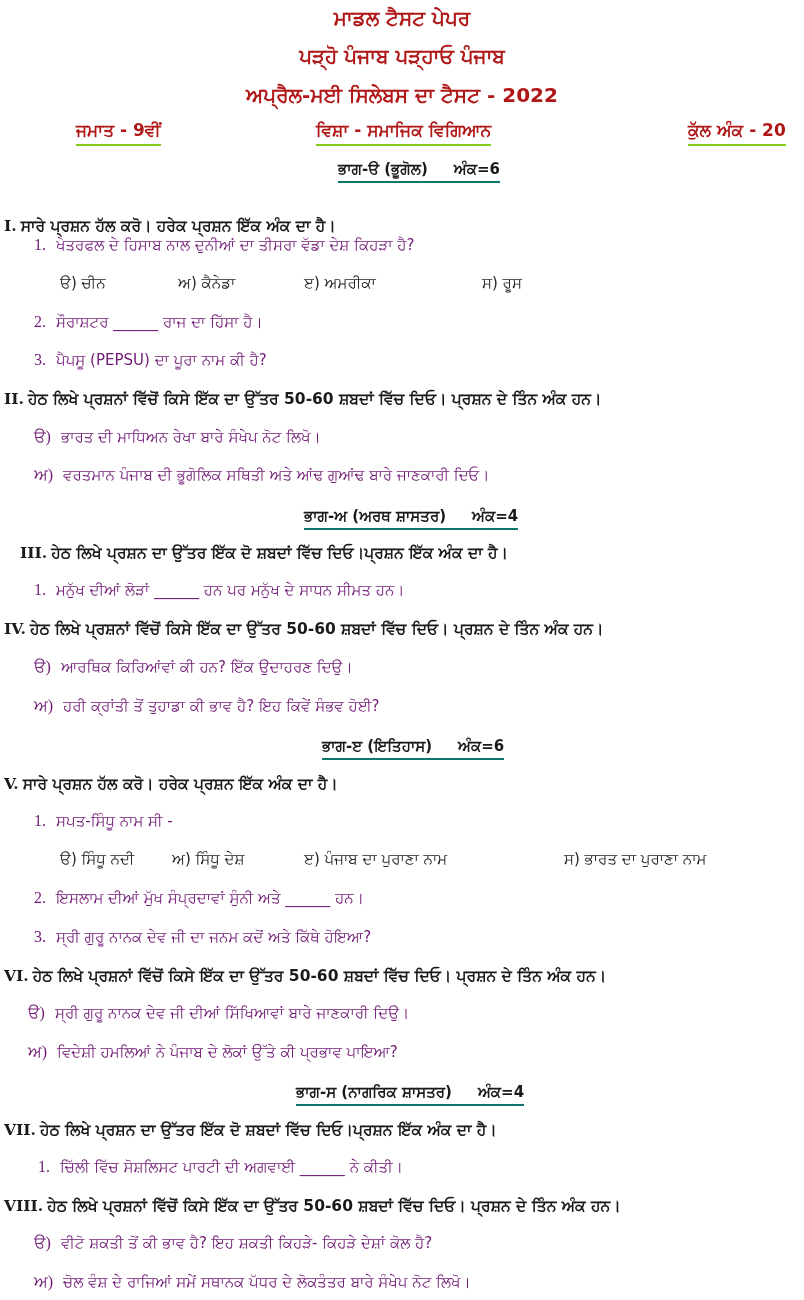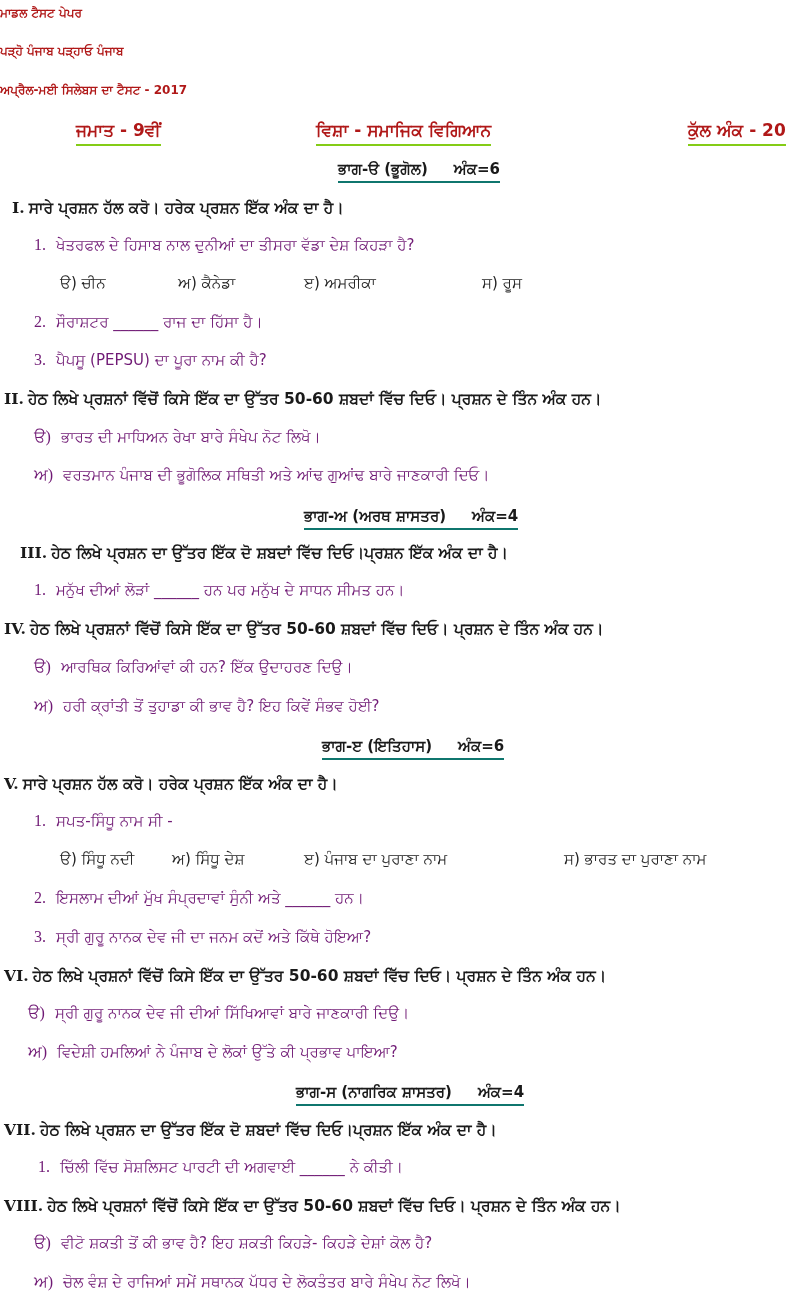--- a/index.html
+++ b/index.html
@@ -2,22 +2,22 @@
 <html><head>
   <meta charset="utf-8">
   <style>
     html, body { margin: 0; padding: 0; background: #ffffff; }
     body {
       width: 804px; height: 1300px; overflow: hidden; position: relative;
       font-family: "DejaVu Sans", "Liberation Sans", sans-serif;
       color: #1a1a1a;
     }
     .hdr {
-      position: absolute; left: 0; width: 804px; 
-      color: #b01818; font-weight: bold; font-size: 12px;
+      position: absolute; left: 0; width: 804px; text-align: center;
+      color: #b01818; font-weight: bold; font-size: 20px;
     }
     .meta {
       position: absolute; color: #b01818; font-weight: bold; font-size: 17px;
       border-bottom: 2px solid #84cc16; padding-bottom: 4px; white-space: nowrap;
     }
     .part {
       position: absolute; font-weight: bold; font-size: 15px; color: #1a1a1a;
       border-bottom: 2px solid #0f766e; padding-bottom: 3px; white-space: nowrap;
     }
     .part .marks { margin-left: 26px; }
@@ -31,28 +31,28 @@
     }
     .item .inum { font-family: "Liberation Serif", "DejaVu Serif", serif; font-size: 16px; margin-right: 10px; }
     .opts { position: absolute; font-size: 15px; white-space: nowrap; color: #222; }
     .opts span { position: absolute; white-space: nowrap; text-align: center; }
   </style>
 </head>
 <body>
 
 <div class="hdr" style="top:6px;">ਮਾਡਲ ਟੈਸਟ ਪੇਪਰ</div>
 <div class="hdr" style="top:44px;">ਪੜ੍ਹੋ ਪੰਜਾਬ ਪੜ੍ਹਾਓ ਪੰਜਾਬ</div>
-<div class="hdr" style="top:83px;">ਅਪ੍ਰੈਲ-ਮਈ ਸਿਲੇਬਸ ਦਾ ਟੈਸਟ - 2017</div>
+<div class="hdr" style="top:83px;">ਅਪ੍ਰੈਲ-ਮਈ ਸਿਲੇਬਸ ਦਾ ਟੈਸਟ - 2022</div>
 <div class="meta" style="top:120px; left:76px;">ਜਮਾਤ - 9ਵੀਂ</div>
 <div class="meta" style="top:120px; left:316px;">ਵਿਸ਼ਾ - ਸਮਾਜਿਕ ਵਿਗਿਆਨ</div>
 <div class="meta" style="top:120px; left:688px;">ਕੁੱਲ ਅੰਕ - 20</div>
 
 <div class="part" style="top:160px; left:338px;"><span>ਭਾਗ-ੳ (ਭੂਗੋਲ)</span><span class="marks">ਅੰਕ=6</span></div>
 
-<div class="q" style="top:198px;margin-left:8px;"><span class="num">I.</span><span>ਸਾਰੇ ਪ੍ਰਸ਼ਨ ਹੱਲ ਕਰੋ। ਹਰੇਕ ਪ੍ਰਸ਼ਨ ਇੱਕ ਅੰਕ ਦਾ ਹੈ।</span></div>
+<div class="q" style="top:216px;"><span class="num">I.</span><span>ਸਾਰੇ ਪ੍ਰਸ਼ਨ ਹੱਲ ਕਰੋ। ਹਰੇਕ ਪ੍ਰਸ਼ਨ ਇੱਕ ਅੰਕ ਦਾ ਹੈ।</span></div>
 <div class="item" style="top:236px; left:34px;"><span class="inum">1.</span><span>ਖੇਤਰਫਲ ਦੇ ਹਿਸਾਬ ਨਾਲ ਦੁਨੀਆਂ ਦਾ ਤੀਸਰਾ ਵੱਡਾ ਦੇਸ਼ ਕਿਹੜਾ ਹੈ?</span></div>
 <div class="opts" style="top:274px; left:60px;">
   <span style="left:0;">ੳ) ਚੀਨ</span>
   <span style="left:118px;">ਅ) ਕੈਨੇਡਾ</span>
   <span style="left:244px;">ੲ) ਅਮਰੀਕਾ</span>
   <span style="left:422px;">ਸ) ਰੂਸ</span>
 </div>
 <div class="item" style="top:313px; left:34px;"><span class="inum">2.</span><span>ਸੌਰਾਸ਼ਟਰ ______ ਰਾਜ ਦਾ ਹਿੱਸਾ ਹੈ।</span></div>
 <div class="item" style="top:351px; left:34px;"><span class="inum">3.</span><span>ਪੈਪਸੂ (PEPSU) ਦਾ ਪੂਰਾ ਨਾਮ ਕੀ ਹੈ?</span></div>
 

